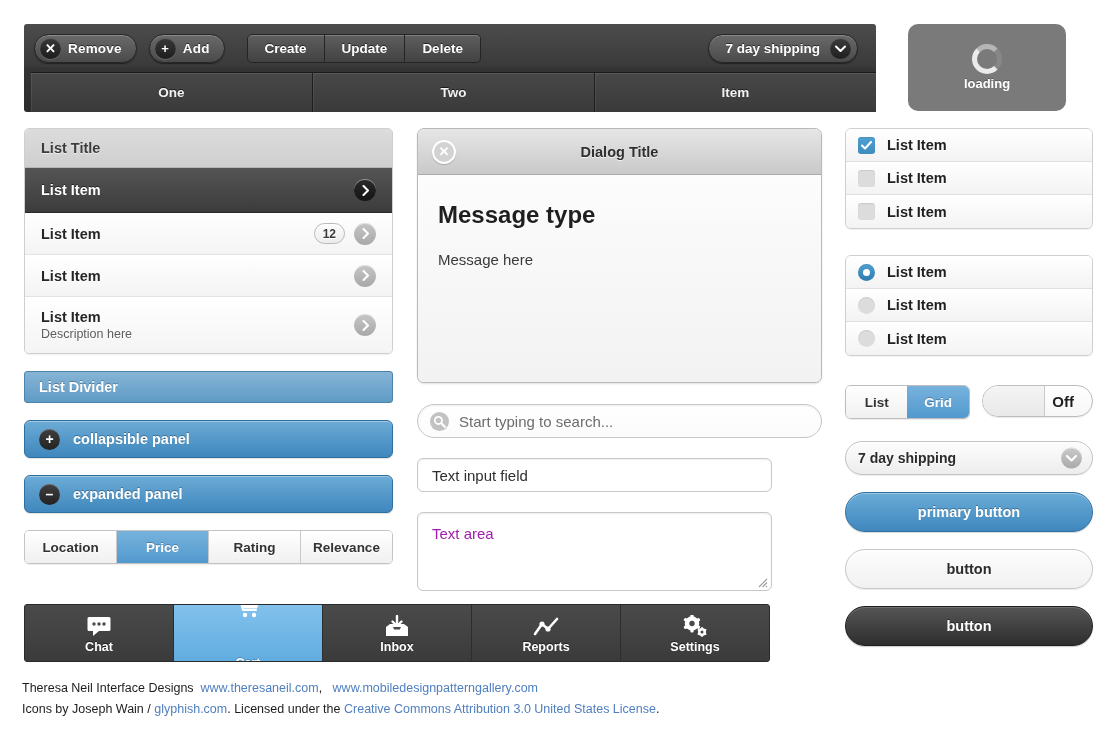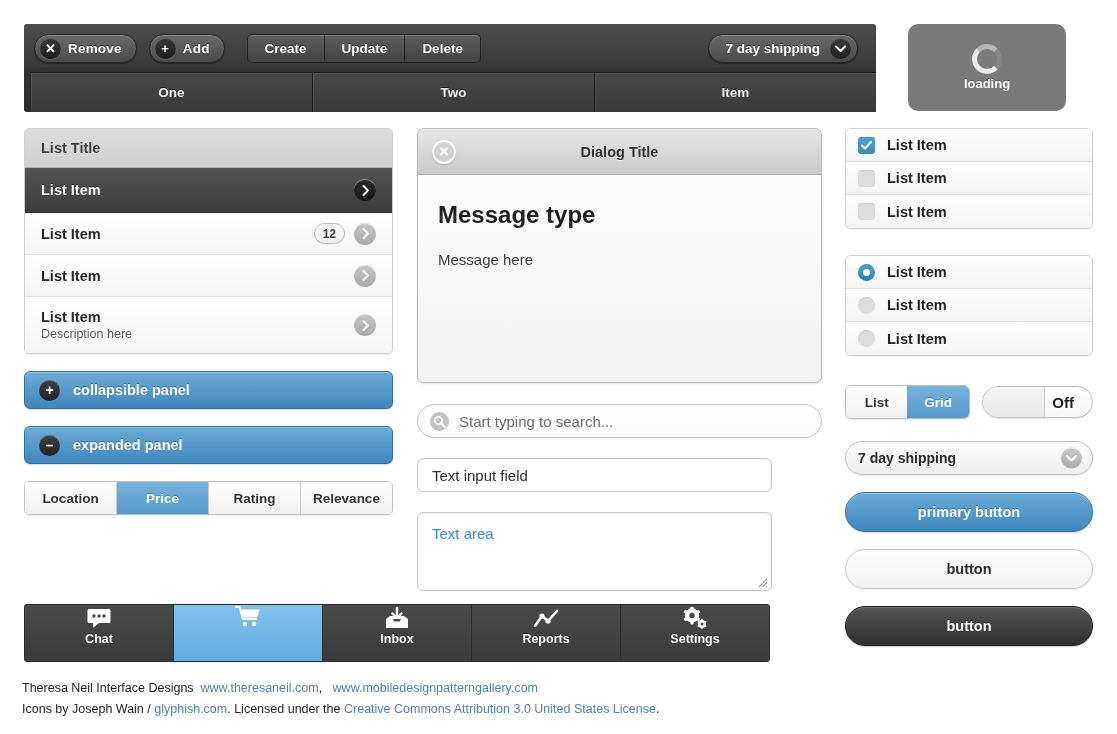--- a/index.html
+++ b/index.html
@@ -208,21 +208,21 @@
   }
 
   
   .tabbar {
     position: absolute; left: 24px; top: 604px; width: 746px; height: 58px;
     display: flex; border-radius: 3px; overflow: hidden;
     background: #3b3b3b;
     border: 1px solid #2a2a2a;
   }
   .tabbar .tbitem {
-    flex: 1; display: flex; flex-direction: column; align-items: center; justify-content: flex-start;
+    flex: 1; display: flex; flex-direction: column; align-items: center; justify-content: center;
     gap: 3px;
     background: linear-gradient(to bottom, #4a4a4a, #3b3b3b);
     border-right: 1px solid #2d2d2d;
     color: #fff; font-size: 12.5px; font-weight: bold;
     text-shadow: 0 -1px 0 rgba(0,0,0,.5);
     cursor: pointer; user-select: none;
   }
   .tabbar .tbitem:last-child { border-right: 0; }
   .tabbar .tbitem.active {
     background: linear-gradient(to bottom, #82c2ec, #61ace0);
@@ -287,21 +287,21 @@
     background: #fff; border: 1px solid #c8c8c8;
     box-shadow: inset 0 1px 2px rgba(0,0,0,.07);
     color: #2e2e2e; font-size: 15px; cursor: text;
     width: 355px;
   }
   .textarea {
     position: relative; margin-top: 20px; height: 79px; width: 355px;
     padding: 12px 14px; border-radius: 6px;
     background: #fff; border: 1px solid #c8c8c8;
     box-shadow: inset 0 1px 2px rgba(0,0,0,.07);
-    color: #3b82f6; font-size: 15px; cursor: text;
+    color: #a21caf; font-size: 15px; cursor: text;
   }
   .resize-grip { position: absolute; right: 3px; bottom: 3px; width: 13px; height: 13px; }
 
   
   .col3 { position: absolute; left: 845px; top: 128px; width: 248px; }
   .selbox {
     border: 1px solid #cfcfcf; border-radius: 6px; overflow: hidden;
     background: #fff; box-shadow: 0 1px 1px rgba(0,0,0,.06);
   }
   .selbox + .selbox { margin-top: 26px; }
@@ -321,21 +321,21 @@
   }
   .cbox.on { background: linear-gradient(to bottom, #4fa0d0, #3d8cbe); }
   .radio {
     width: 17px; height: 17px; border-radius: 50%; flex: none;
     background: #dcdcdc; box-shadow: inset 0 1px 1px rgba(0,0,0,.08);
     display: flex; align-items: center; justify-content: center;
   }
   .radio.on { background: linear-gradient(to bottom, #4fa0d0, #2f7cae); }
   .radio.on .dot { width: 7px; height: 7px; border-radius: 50%; background: #fff; }
 
-  .row-controls { display: flex; align-items: center; margin-top: 29px; gap: 12px; }
+  .row-controls { display: flex; margin-top: 29px; gap: 12px; }
   .lg-toggle {
     display: flex; border: 1px solid #bdbdbd; border-radius: 6px; overflow: hidden;
     box-shadow: 0 1px 1px rgba(0,0,0,.08); width: 134px;
   }
   .lg-toggle .lgseg {
     flex: 1; height: 32px; display: flex; align-items: center; justify-content: center;
     background: linear-gradient(to bottom, #ffffff, #f0f0f0);
     color: #333; font-size: 13.5px; font-weight: bold;
     text-shadow: 0 1px 0 rgba(255,255,255,.85);
     cursor: pointer; user-select: none;
@@ -507,20 +507,21 @@
           <span class="desc">Description here</span>
         </div>
         <span class="chevron">
           <svg width="7" height="11" viewBox="0 0 7 11">
               <path d="M1.5 1 L6 5.5 L1.5 10" fill="none" stroke="#ffffff" stroke-width="2" stroke-linecap="round" stroke-linejoin="round"></path>
             </svg>
         </span>
       </div>
     </div>
 
+    <div class="list-divider">List Divider</div>
 
     <div class="panelbar">
       <span class="pm">+</span>
       <span>collapsible panel</span>
     </div>
 
     <div class="panelbar">
       <span class="pm">–</span>
       <span>expanded panel</span>
     </div>

